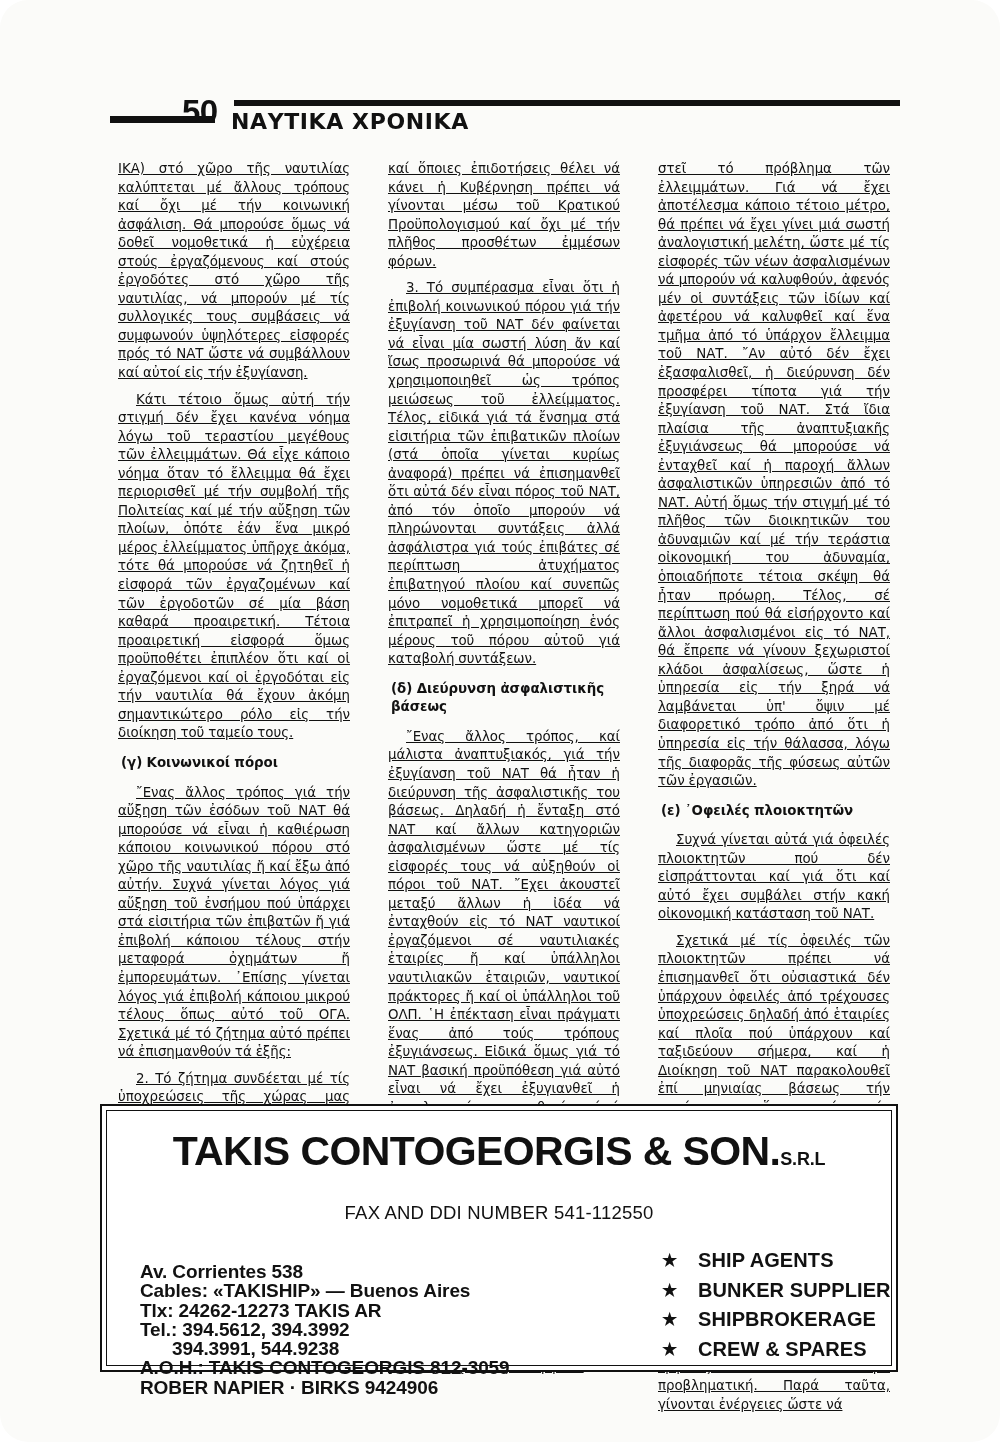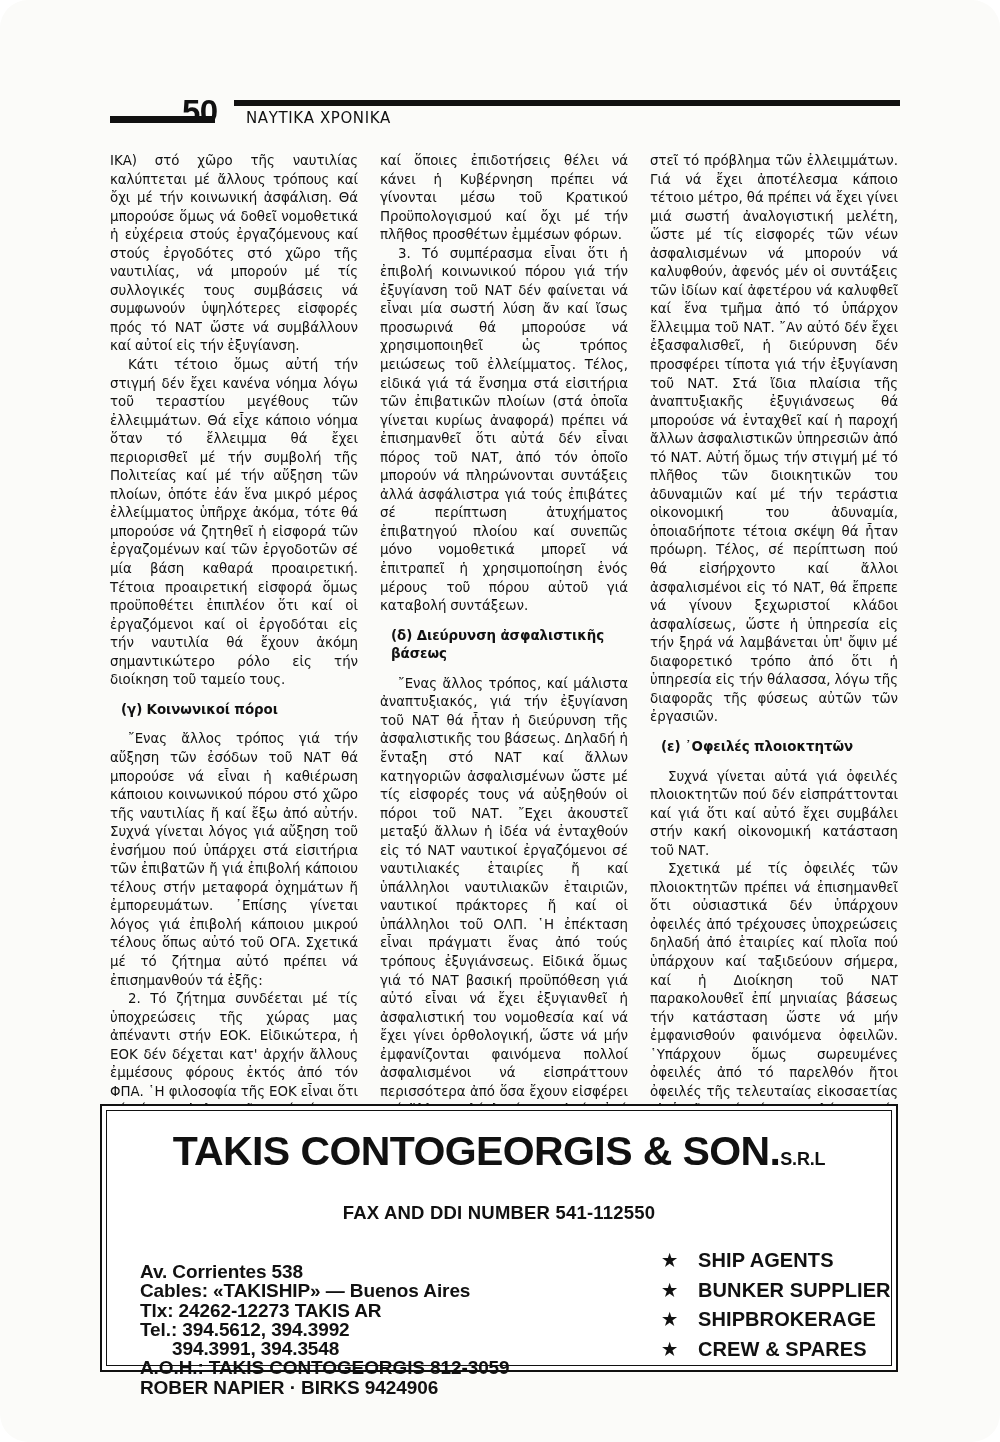--- a/index.html
+++ b/index.html
@@ -43,24 +43,24 @@
     position: absolute;
     left: 72px;
     top: -7px;
     font-size: 33px;
     font-weight: bold;
     letter-spacing: -0.5px;
     font-family: "Liberation Sans", sans-serif;
   }
   .pub-title {
     position: absolute;
-    left: 136px;
+    left: 121px;
     top: 9px;
-    font-size: 15px;
-    font-weight: 400;
+    font-size: 22px;
+    font-weight: 700;
     letter-spacing: 0.6px;
     font-family: "DejaVu Sans", sans-serif;
   }
   .rule-right {
     position: absolute;
     left: 124px;
     top: 0px;
     width: 666px;
     height: 6px;
     background: #111;
@@ -79,23 +79,24 @@
     width: 248px;
     font-size: 13.4px;
     line-height: 18.55px;
     text-align: justify;
     font-family: "DejaVu Sans", sans-serif;
     letter-spacing: -0.05px;
     word-spacing: -0.2px;
     hyphens: manual;
   }
   .col p {
-    margin: 0;
+    margin: 8px;
     text-indent: 18px;
     text-align: justify;
+    text-decoration: underline;
   }
   .col p.noindent {
     text-indent: 0;
   }
   .col h3 {
     margin: 11px;
     font-size: 13.4px;
     line-height: 18.55px;
     font-weight: bold;
     text-indent: 0;
@@ -138,21 +139,21 @@
     font-size: 18px;
     letter-spacing: -0.2px;
   }
   .ad-fax {
     position: absolute;
     left: 0;
     right: 0;
     top: 96px;
     text-align: center;
     font-family: "Liberation Sans", sans-serif;
-    font-weight: bold;
+    font-weight: normal;
     font-size: 18.5px;
     letter-spacing: 0.2px;
   }
   .ad-address {
     position: absolute;
     left: 38px;
     top: 156px;
     font-family: "Liberation Sans", sans-serif;
     font-weight: bold;
     font-size: 19px;
@@ -220,21 +221,21 @@
     <div class="ad-inner"></div>
     <div class="ad-title">
       <span>TAKIS CONTOGEORGIS &amp; SON.</span><span class="srl">S.R.L</span>
     </div>
     <div class="ad-fax">FAX AND DDI NUMBER 541-112550</div>
     <div class="ad-address" id="ad-address">
         <div>Av. Corrientes 538</div>
         <div>Cables: «TAKISHIP» — Buenos Aires</div>
         <div>Tlx: 24262-12273 TAKIS AR</div>
         <div>Tel.: 394.5612, 394.3992</div>
-        <div class="indent">394.3991, 394.3548</div>
+        <div class="indent">394.3991, 544.9238</div>
         <div>A.O.H.: TAKIS CONTOGEORGIS 812-3059</div>
         <div>ROBER NAPIER · BIRKS 9424906</div>
       </div>
     <div class="ad-services" id="ad-services">
         <div class="row">
           <span class="star">★</span>
           <span>SHIP AGENTS</span>
         </div>
         <div class="row">
           <span class="star">★</span>

